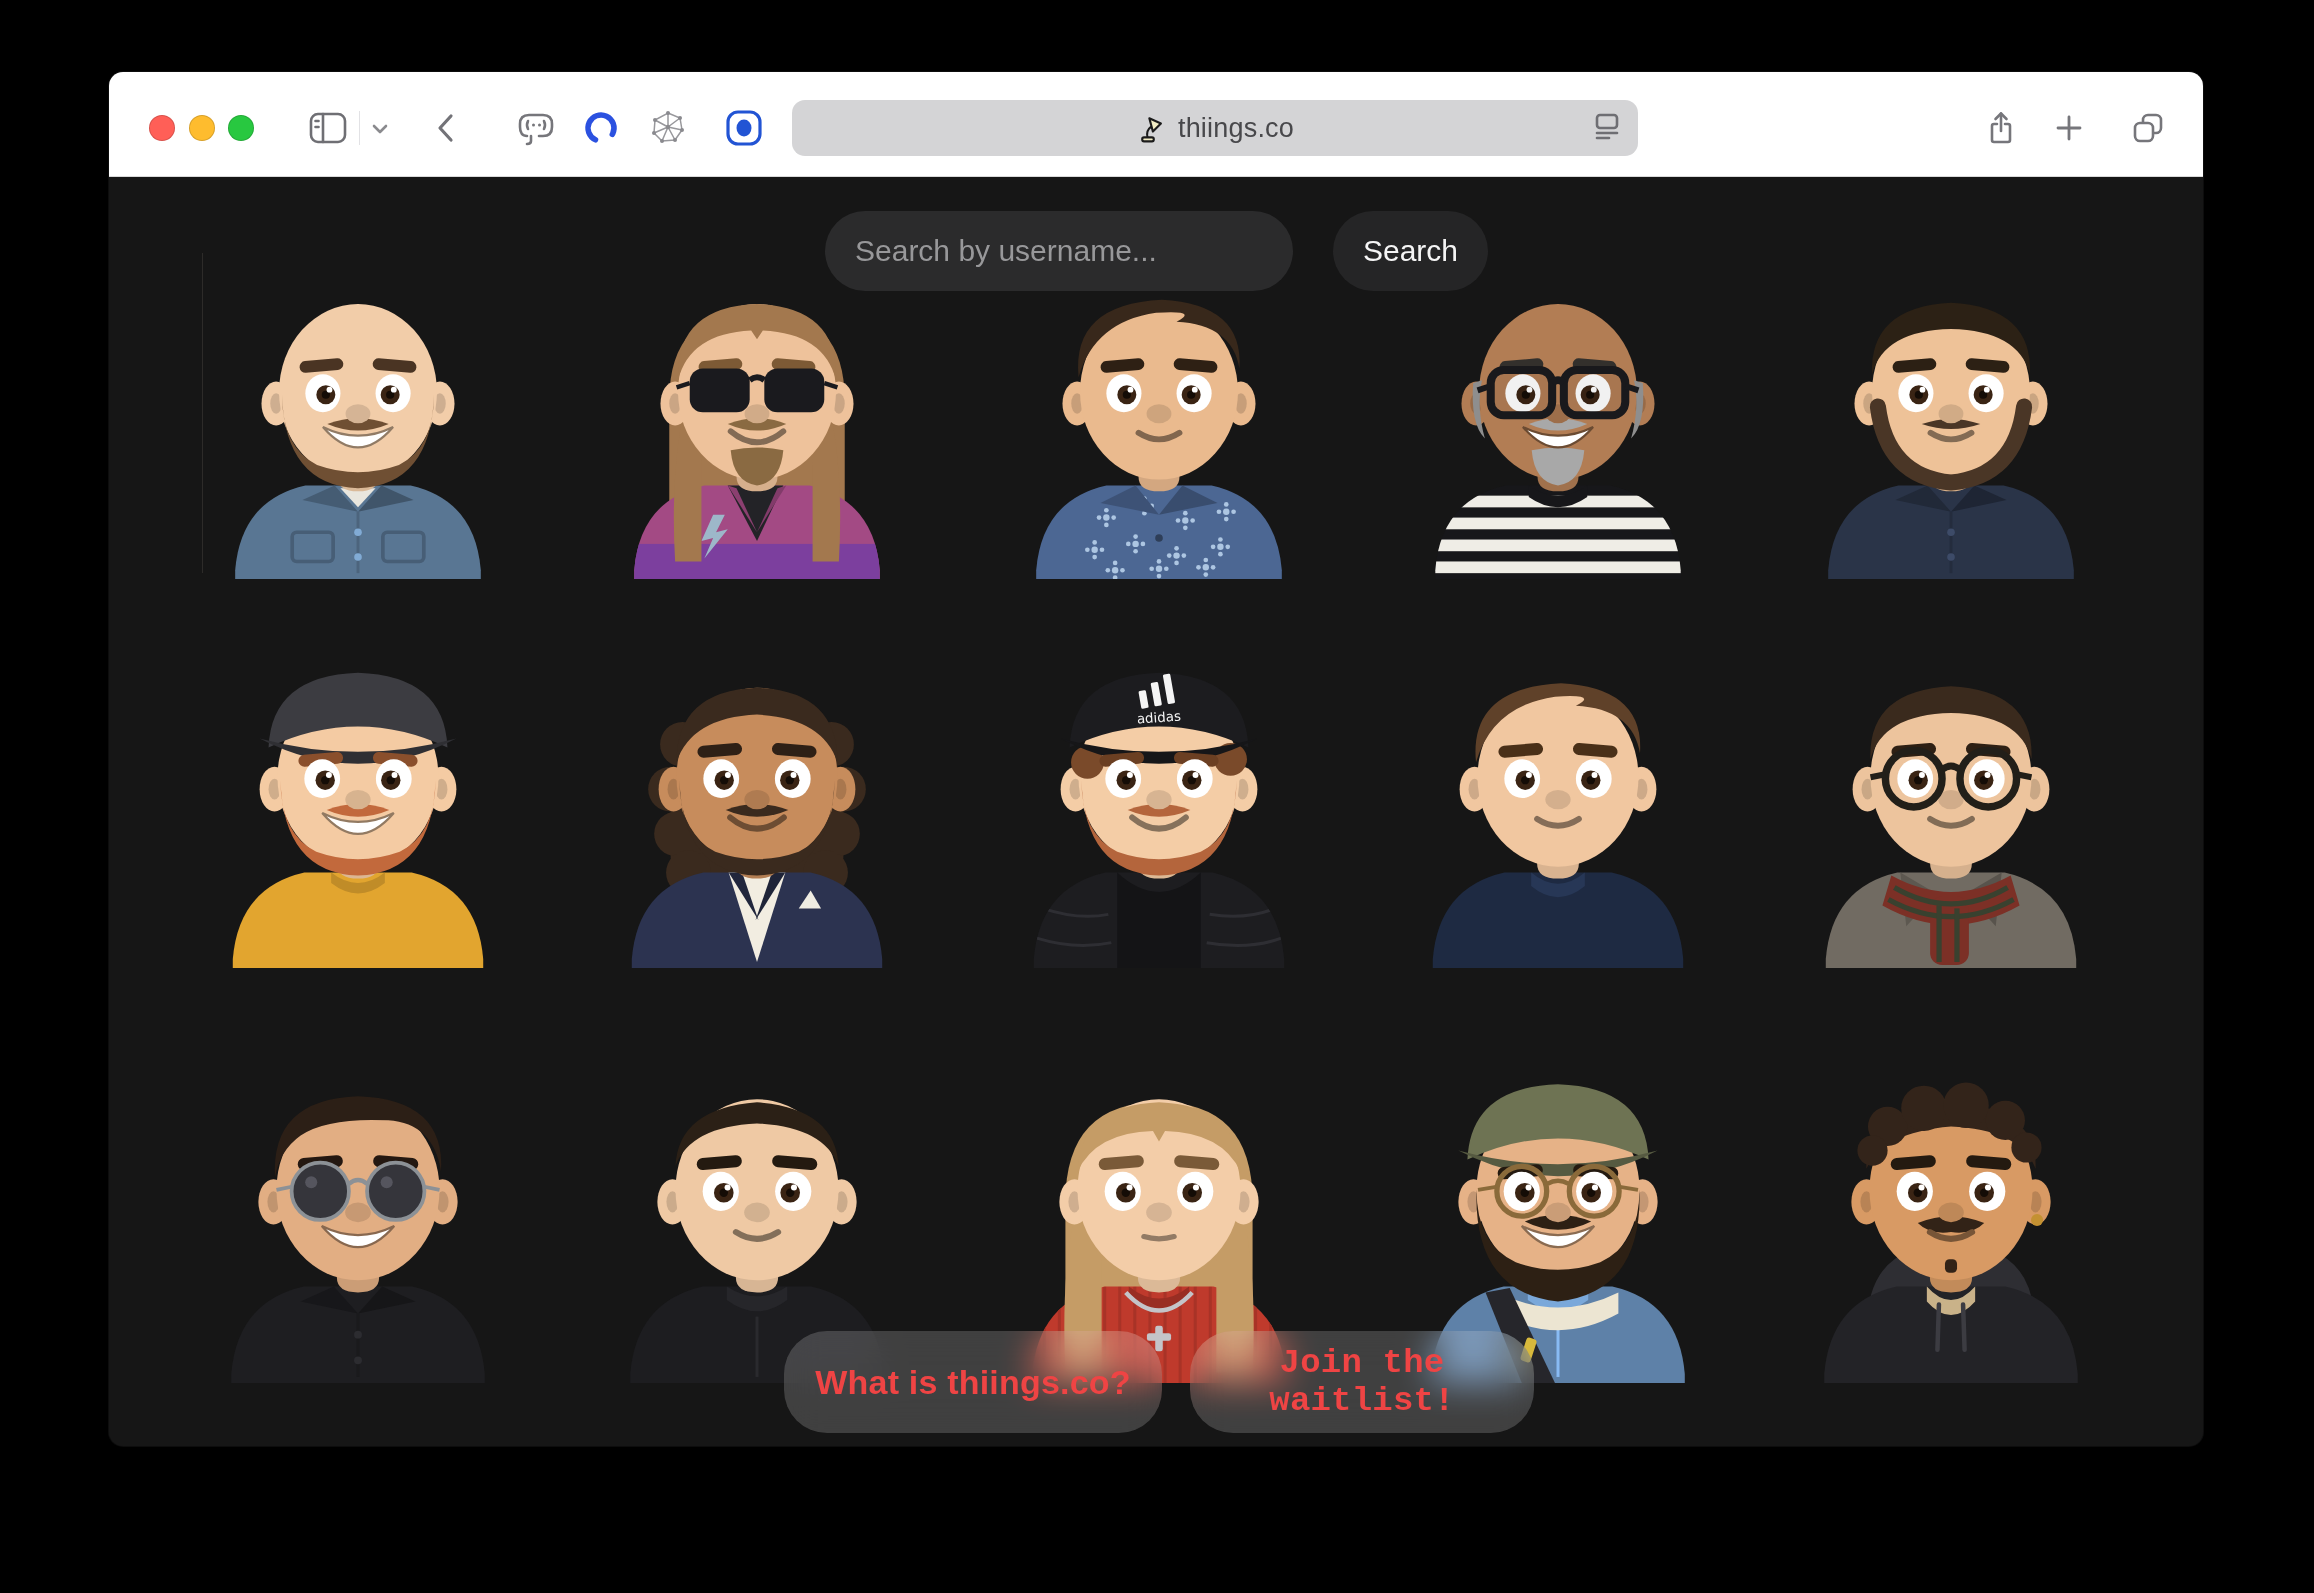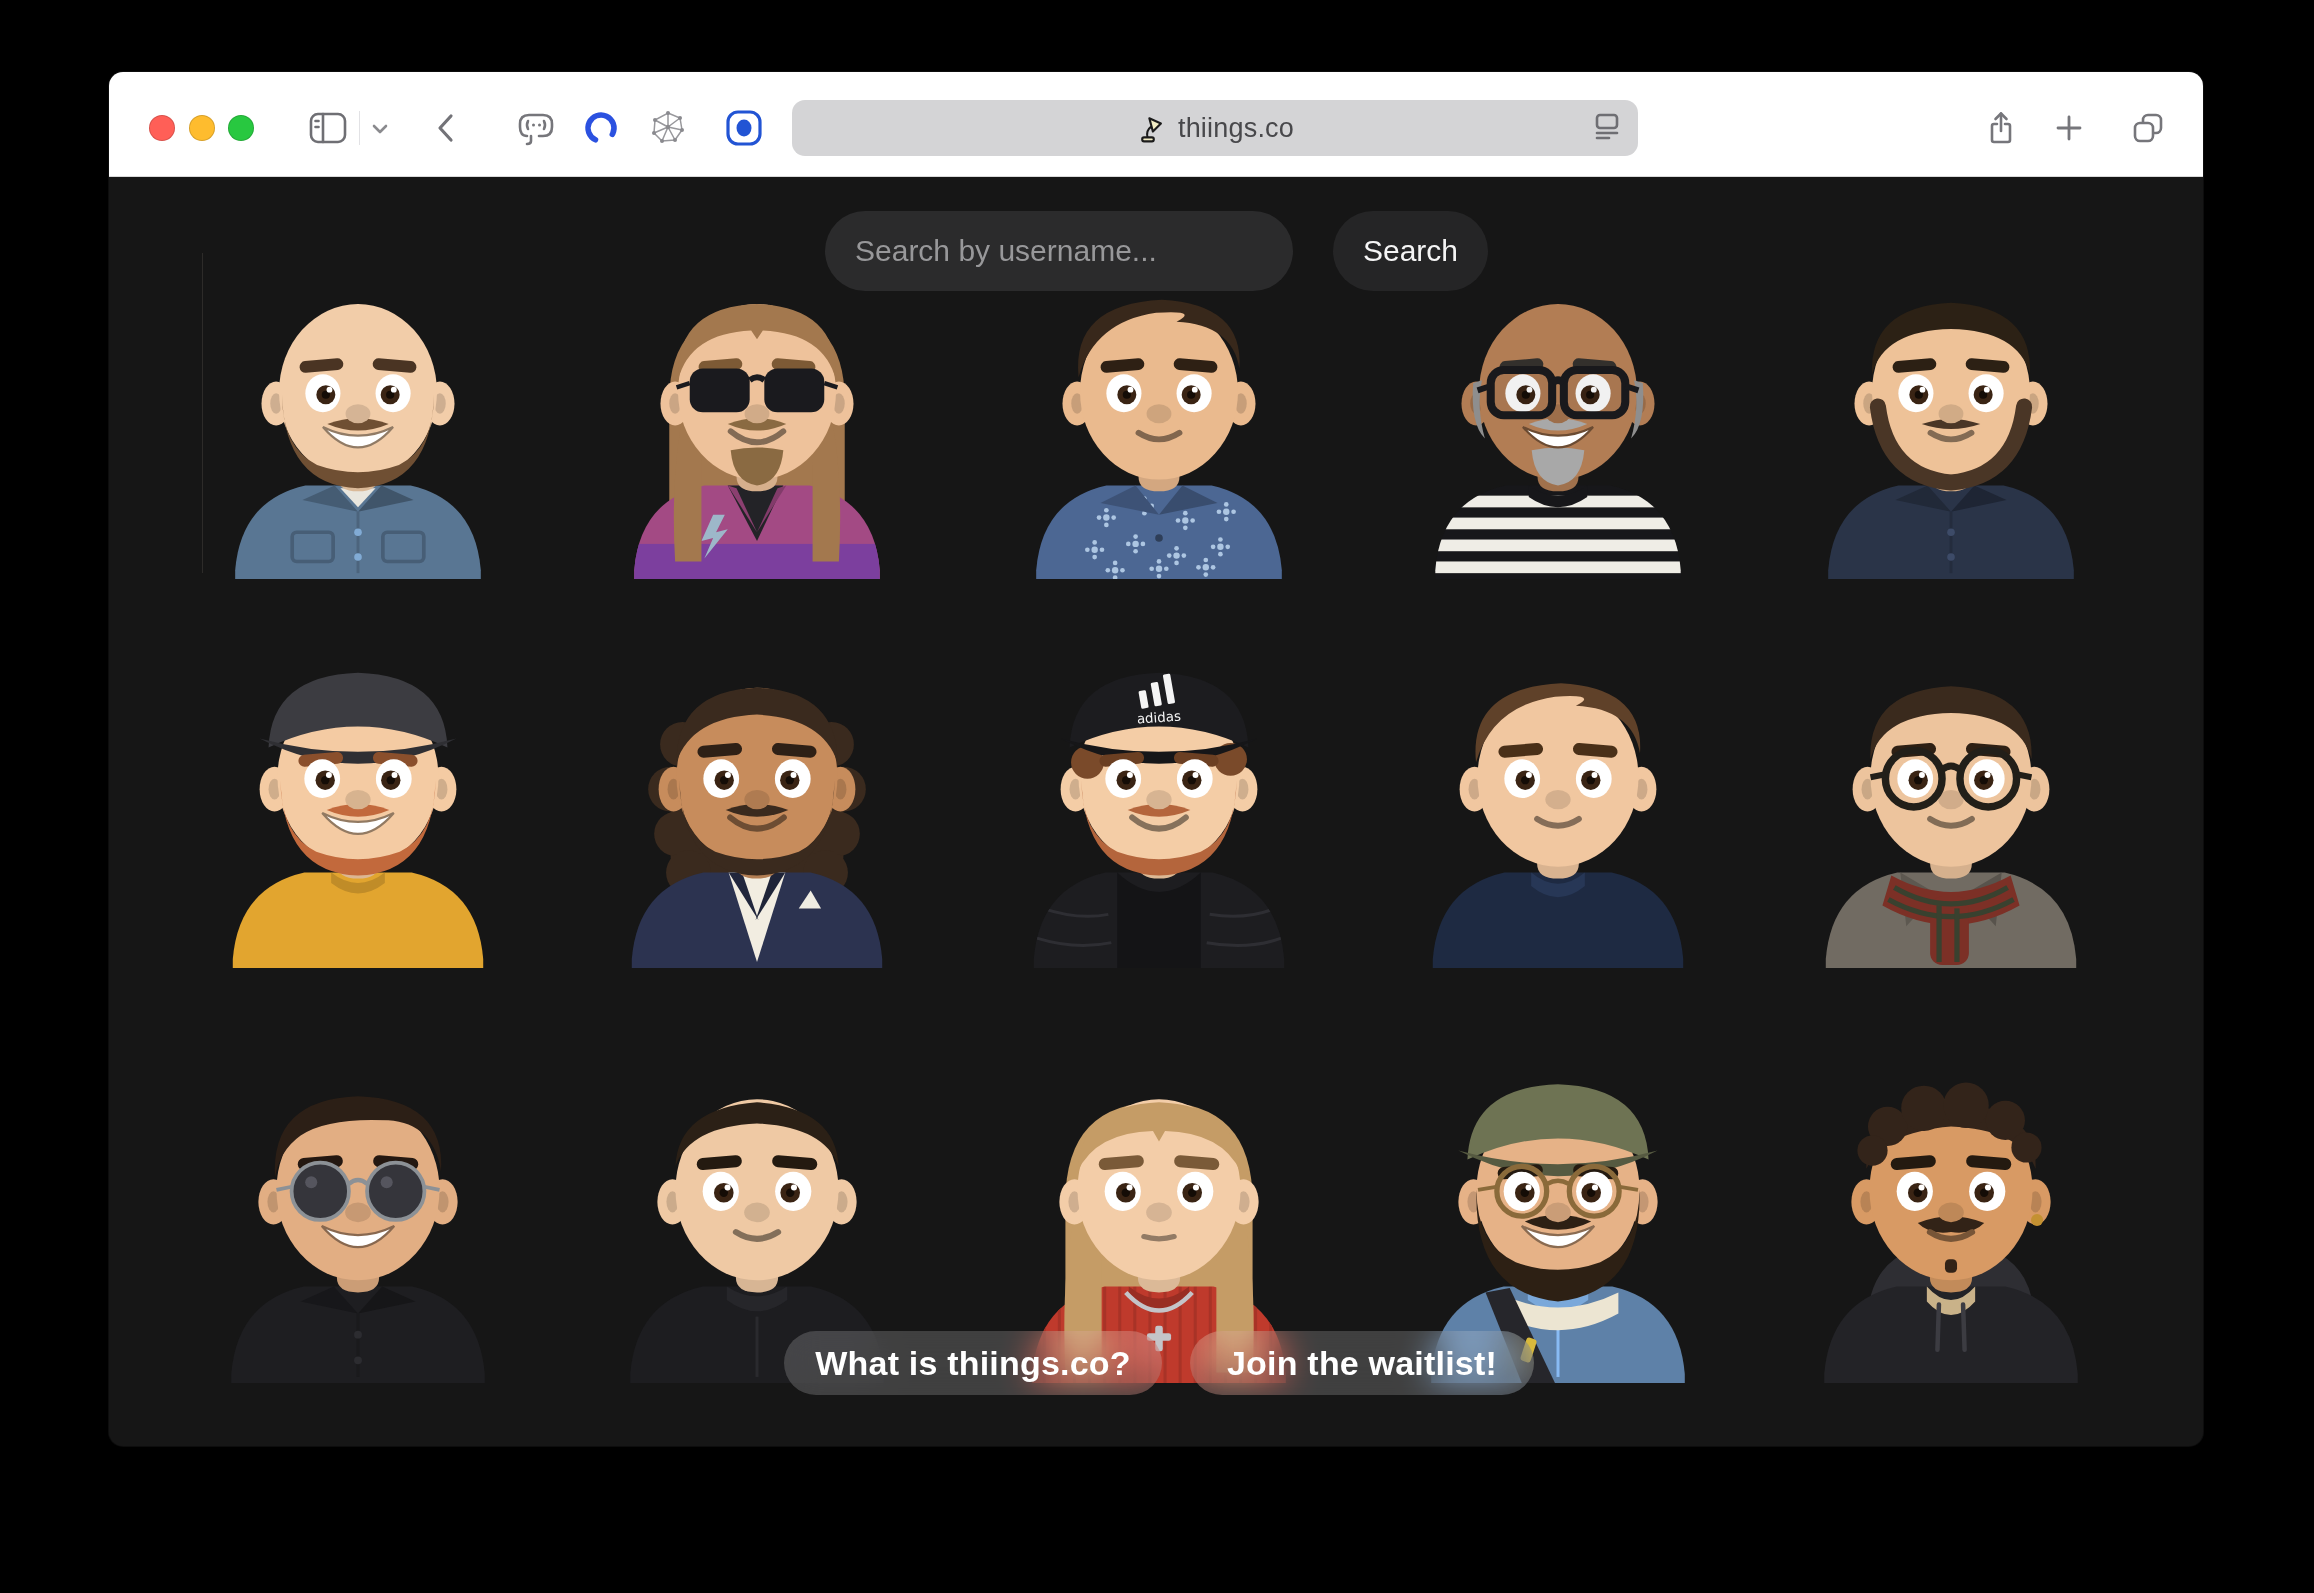--- a/index.html
+++ b/index.html
@@ -21,26 +21,26 @@
   .search-input{position:absolute;left:716px;top:34px;width:468px;height:80px;border-radius:40px;border:none;
                 outline:none;background:#2b2b2c;color:#ef4444;font-size:30px;padding:0 30px;
                 font-family:"Liberation Sans","DejaVu Sans",sans-serif;}
   .search-input::placeholder{color:#98989a;opacity:1;}
   .search-btn{position:absolute;left:1224px;top:34px;width:155px;height:80px;border-radius:40px;border:none;
               background:#252526;color:#f5f5f5;font-size:30px;cursor:pointer;
               font-family:"Liberation Sans","DejaVu Sans",sans-serif;}
   .tiles{position:absolute;left:0;top:0;width:100%;height:100%;}
   .tile{position:absolute;width:308px;overflow:hidden;}
   .tile svg{width:100%;height:100%;display:block;}
-  .pill{position:absolute;top:1154px;height:64px;border-radius:43px;background:rgba(255,255,255,0.18);
-        backdrop-filter:blur(18px);-webkit-backdrop-filter:blur(18px);border:none;color:#ffffff;
+  .pill{position:absolute;top:1154px;height:102px;border-radius:43px;background:rgba(255,255,255,0.18);
+        backdrop-filter:blur(18px);-webkit-backdrop-filter:blur(18px);border:none;color:#ef4444;
         font-size:34px;font-weight:700;z-index:6;cursor:pointer;letter-spacing:0.2px;
         font-family:"Liberation Sans","DejaVu Sans",sans-serif;}
   .pill-what{left:675px;width:378px;}
-  .pill-join{left:1081px;width:344px;}
+  .pill-join{left:1081px;width:344px;font-family:Liberation Mono, monospace;}
 </style>
 </head>
 <body>
 
 <div class="stage">
   <div class="window">
 
     <div class="toolbar">
 
       <div class="tl" style="left:40px;background:#ff5f57"></div>

